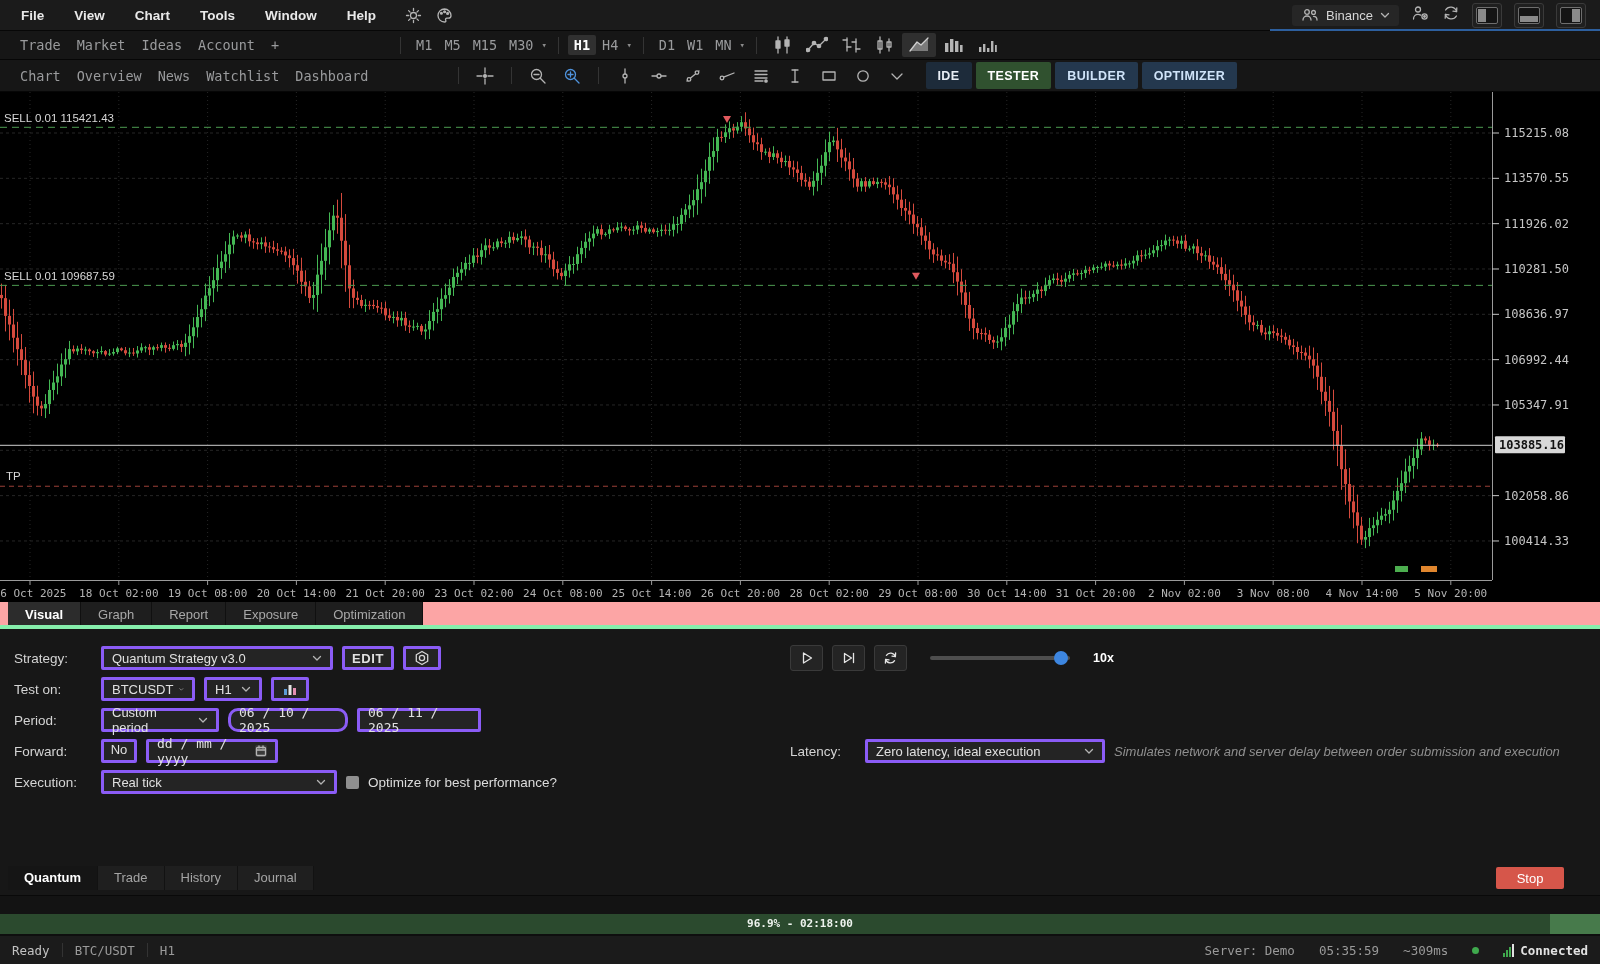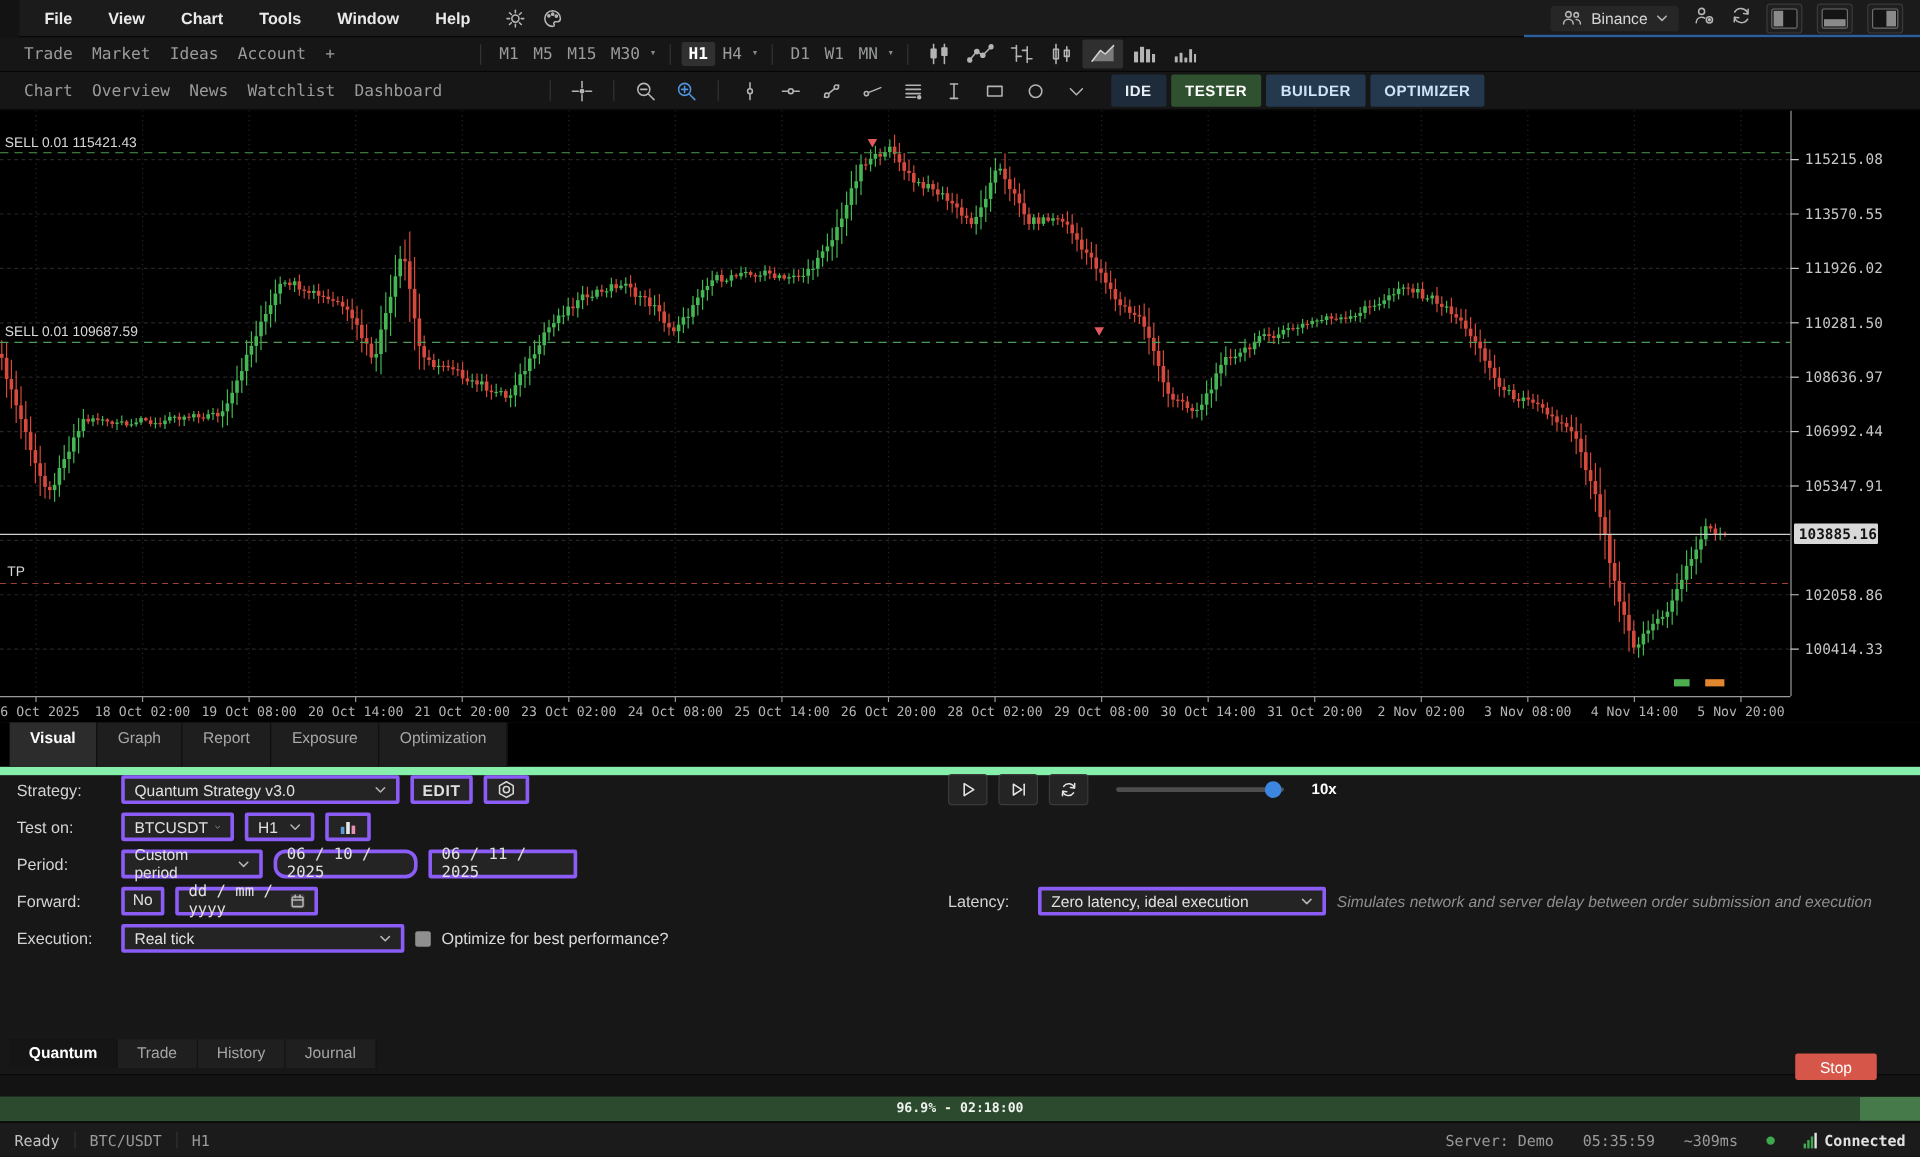--- a/index.html
+++ b/index.html
@@ -1,20 +1,20 @@
 <!DOCTYPE html>
 <html><head>
 <meta charset="utf-8">
 <style>
   * { margin:0; padding:0; box-sizing:border-box; }
   html,body { width:1600px; height:964px; overflow:hidden; }
   body { background:#131313; font-family:"Liberation Sans",sans-serif; color:#ddd; }
 
   
-  .menubar { height:31px; background:#1b1b1b; display:flex; align-items:center; padding:0 6px; border-bottom:1px solid #070707; position:relative;margin-left:16px; }
+  .menubar { height:31px; background:#1b1b1b; display:flex; align-items:center; padding:0 6px; border-bottom:1px solid #070707; position:relative; }
   .menubar .mi { color:#e9e9e9; font-size:13.5px; font-weight:700; padding:0 15px; cursor:default; }
   .menubar .micon { margin-left:14px; display:flex; align-items:center; }
   .mb-right { margin-left:auto; display:flex; align-items:center; gap:12px; padding-right:8px; }
   .exchange-pill { display:flex; align-items:center; gap:7px; background:#262626; border-radius:3px; padding:3px 9px; color:#d6d6d6; font-size:13px; }
   .lb { width:22px; height:17px; border:1px solid #6e6e6e; border-radius:2px; position:relative; background:#141414; }
   .lbw { width:30px; height:25px; border:1px solid #3a3a3a; border-radius:3px; display:flex; align-items:center; justify-content:center; background:#1f1f1f; }
   .lb::before { content:''; position:absolute; background:#8a8a8a; }
   .lb-left::before { left:1px; top:1px; bottom:1px; width:8px; }
   .lb-bottom::before { left:1px; right:1px; bottom:1px; height:6px; }
   .lb-right::before { right:1px; top:1px; bottom:1px; width:8px; }
@@ -41,42 +41,42 @@
   
   .chart-area { position:relative; height:510px; background:#000; }
   .chart-area svg { position:absolute; left:0; top:0; }
   svg text.axis { font-family:"DejaVu Sans Mono",monospace; font-size:12px; fill:#c6c6c6; }
   svg text.xaxis { font-family:"DejaVu Sans Mono",monospace; font-size:11px; fill:#b4b4b4; }
   svg text.olabel { font-family:"Liberation Sans",sans-serif; font-size:11.5px; fill:#d8d8d8; }
   svg text.tag { font-family:"DejaVu Sans Mono",monospace; font-size:12px; fill:#121212; font-weight:700; }
 
   
   .tester { position:relative; height:293px; background:#171717; }
-  .ttabs { display:flex; height:44px; background:#000000; border-bottom:7px solid #86efac; padding-left:8px; }
+  .ttabs { display:flex; height:27px; background:#fca5a5; border-bottom:4px solid #86efac; padding-left:8px; }
   .ttab { padding:5px 17px 0; font-size:13px; color:#a8a8a8; background:#1e1e1e; border-right:1px solid #101010; cursor:default; }
   .ttab.active { background:#2c2c2c; color:#fff; font-weight:700; }
   .frow { position:absolute; display:flex; align-items:center; gap:9px; height:24px; }
   .flabel { width:78px; font-size:13.5px; color:#d4d4d4; }
   .ctrl { background:#242424; border:3px solid #8b5cf6; border-radius:2px; height:24px; display:flex; align-items:center; padding:0 8px; font-size:13px; color:#e0e0e0; gap:6px; cursor:default; }
   .ctrl .grow { flex:1; }
   .chevs { margin-left:auto; }
   .mono { font-family:"DejaVu Sans Mono",monospace; }
   .dim { color:#9a9a9a; }
   .btn { justify-content:center; font-weight:700; letter-spacing:.6px; }
   .checkbox { width:13px; height:13px; background:#8f8f8f; border-radius:2px; }
   .cklabel { font-size:13.5px; color:#dcdcdc; }
   .italic { font-style:italic; color:#8f8f8f; font-size:13px; }
   .pbtn { width:33px; height:26px; background:#242424; border:1px solid #3a3a3a; border-radius:3px; color:#e5e5e5; display:flex; align-items:center; justify-content:center; }
   .slider { width:140px; height:4px; background:#4e4e4e; border-radius:2px; position:relative; margin:0 6px 0 14px; }
   .thumb { position:absolute; right:2px; top:-5px; width:14px; height:14px; border-radius:50%; background:#3d86e0; }
   .speed { font-size:12.5px; font-weight:700; color:#fff; margin-left:8px; }
   .btabs { position:absolute; left:8px; top:264px; display:flex; height:24px; }
   .btab { padding:4px 16px 0; font-size:13px; color:#a5a5a5; background:#1f1f1f; border-right:1px solid #121212; cursor:default; }
   .btab.active { background:#151515; color:#ffffff; font-weight:700; }
-  .stop { position:absolute; right:36px; top:276px; width:68px; height:22px; background:#d6564a; color:#fff; font-size:13px; display:flex; align-items:center; justify-content:center; border-radius:2px; }
+  .stop { position:absolute; right:36px; top:265px; width:68px; height:22px; background:#d6564a; color:#fff; font-size:13px; display:flex; align-items:center; justify-content:center; border-radius:2px; }
 
   
   .gapbar { height:19px; background:#131313; border-top:1px solid #090909; }
   .progress { height:20px; background:#477a4b; position:relative; }
   .progress .fill { position:absolute; left:0; top:0; bottom:0; background:#2b4a2e; }
   .progress .ptext { position:absolute; width:100%; text-align:center; font-size:11px; font-weight:700; color:#eef3ee; line-height:20px; font-family:"DejaVu Sans Mono",monospace; }
   .statusbar { height:30px; background:#1b1b1b; border-top:2px solid #0e0e0e; display:flex; align-items:center; padding:0 12px; font-size:12.5px; color:#9a9a9a; font-family:"DejaVu Sans Mono",monospace; }
   .ssep { width:1px; height:14px; background:#333; margin:0 12px; }
   .sb-right { margin-left:auto; display:flex; align-items:center; gap:24px; }
   .gdot { width:7px; height:7px; border-radius:50%; background:#3fa94d; }
@@ -1222,21 +1222,21 @@
   </div>
 
   <div class="frow" style="left:14px; top:137px;">
     <span class="flabel">Forward:</span>
     <div class="ctrl" style="width:36px;flex-direction:column;">
       <span class="grow">No</span>
       <svg width="10" height="7" viewBox="0 0 10 7" class="ic chevs">
           <polyline points="1.5,1.5 5,5 8.5,1.5"></polyline>
         </svg>
     </div>
-    <div class="ctrl mono" style="width:119px;">
+    <div class="ctrl mono" style="width:132px;">
       <span class="grow">dd / mm / yyyy</span>
       <svg width="12" height="12" viewBox="0 0 12 12" class="ic" style="background:#3a3a3a;border-radius:2px">
           <rect x="1.5" y="2.5" width="9" height="8" rx="1"></rect>
           <line x1="1.5" y1="5" x2="10.5" y2="5"></line>
           <line x1="4" y1="1" x2="4" y2="3"></line>
           <line x1="8" y1="1" x2="8" y2="3"></line>
         </svg>
     </div>
   </div>
 

